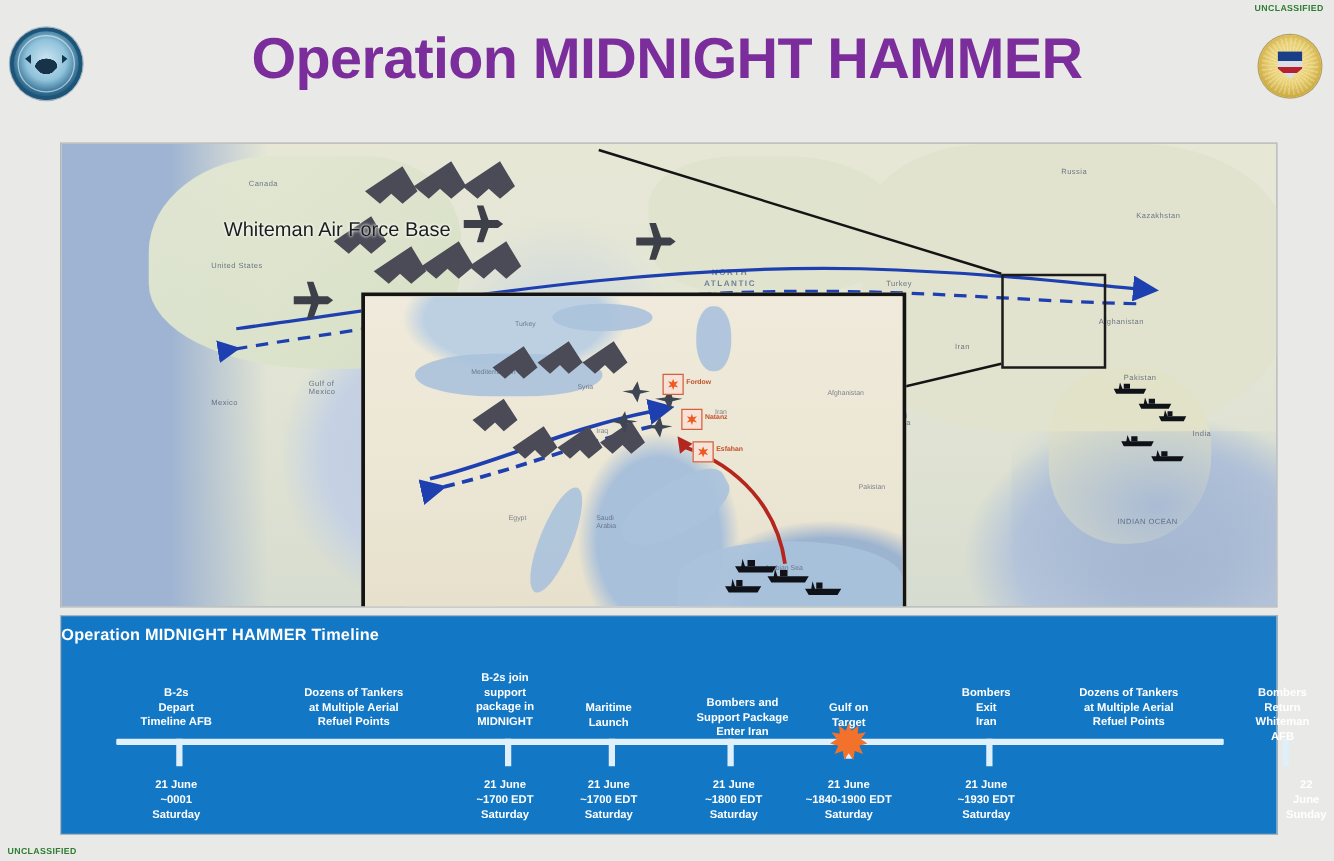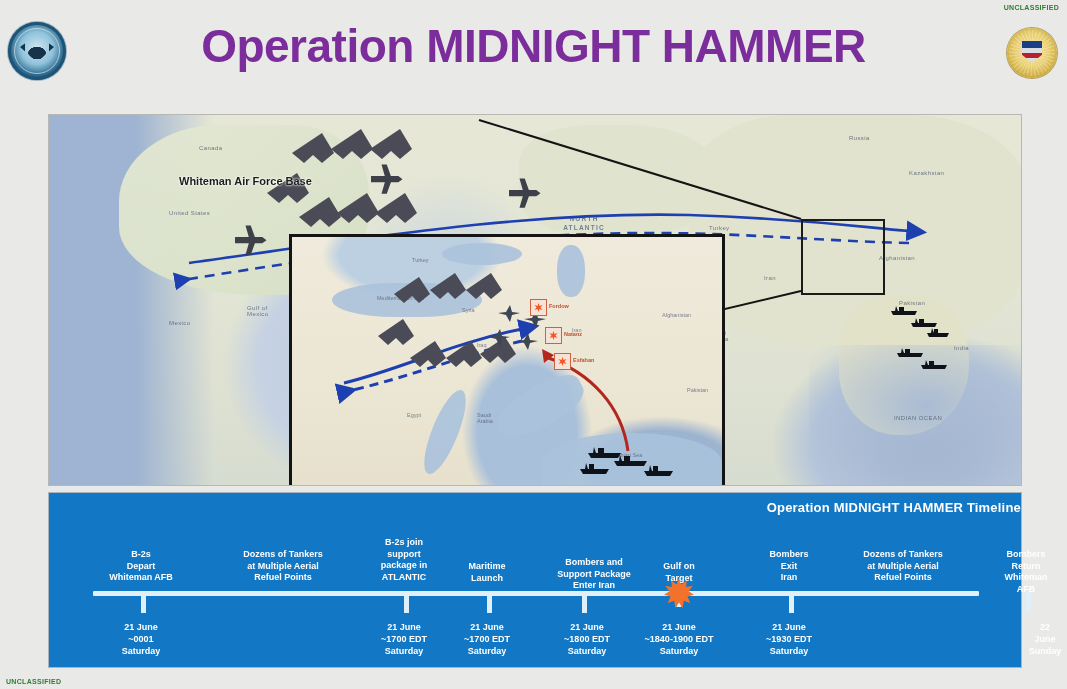--- a/index.html
+++ b/index.html
@@ -126,21 +126,21 @@
   .ocean-name{
     position:absolute;color:#5d6f8c;font-size:6.5px;font-weight:bold;
     letter-spacing:1.2px;line-height:1.35;text-align:center;opacity:.85;
   }
 
   
   .route-svg{position:absolute;inset:0;}
 
   .base-label{
     position:absolute;left:130px;top:60px;
-    font-size:11px;font-weight:bold;color:#1c1c1c;
+    font-size:16px;font-weight:normal;color:#1c1c1c;
     line-height:1.22;text-align:center;
     text-shadow:0 0 2px #fff,0 0 3px #fff;
   }
 
   
   .callout-box{
     position:absolute;left:752px;top:104px;width:80px;height:72px;
     border:2px solid #1b1b1b;
   }
   .callout-leader{position:absolute;inset:0;pointer-events:none;}
@@ -187,21 +187,21 @@
   }
 
   
   .timeline{
     position:absolute;left:48px;top:492px;width:972px;height:174px;
     background:#1277c4;
     border:1px solid #a9b4bd;
   }
   .tl-title{
     position:absolute;left:0;top:7px;width:100%;
-    text-align:right;color:#ffffff;font-weight:bold;font-size:13px;
+    text-align:left;color:#ffffff;font-weight:bold;font-size:13px;
     letter-spacing:.2px;
   }
   .tl-axis{
     position:absolute;left:44px;top:98px;width:886px;height:5px;
     background:#dff0fb;border-radius:1px;
   }
   .tick{
     position:absolute;top:98px;width:5px;height:22px;background:#dff0fb;
   }
   .tl-event{
@@ -496,32 +496,32 @@
     </div>
   </div>
 
   <div class="timeline">
     <div class="tl-title">Operation MIDNIGHT HAMMER Timeline</div>
     <div class="tl-axis"></div>
     <div id="tl-items">
         <div class="tick" style="left: 92px;"></div>
         <div class="tl-event" style="left: 92px; top: 56px;">B-2s
 Depart
-Whiteman AFB</div>
+Timeline AFB</div>
         <div class="tl-date" style="left: 92px; top: 128px;">21 June
 ~0001
 Saturday</div>
         <div class="tl-event" style="left: 234px; top: 56px;">Dozens of Tankers
 at Multiple Aerial
 Refuel Points</div>
         <div class="tick" style="left: 355px;"></div>
         <div class="tl-event" style="left: 355px; top: 44px;">B-2s join
 support
 package in
-ATLANTIC</div>
+MIDNIGHT</div>
         <div class="tl-date" style="left: 355px; top: 128px;">21 June
 ~1700 EDT
 Saturday</div>
         <div class="tick" style="left: 438px;"></div>
         <div class="tl-event" style="left: 438px; top: 68px;">Maritime
 Launch</div>
         <div class="tl-date" style="left: 438px; top: 128px;">21 June
 ~1700 EDT
 Saturday</div>
         <div class="tick" style="left: 533px;"></div>

